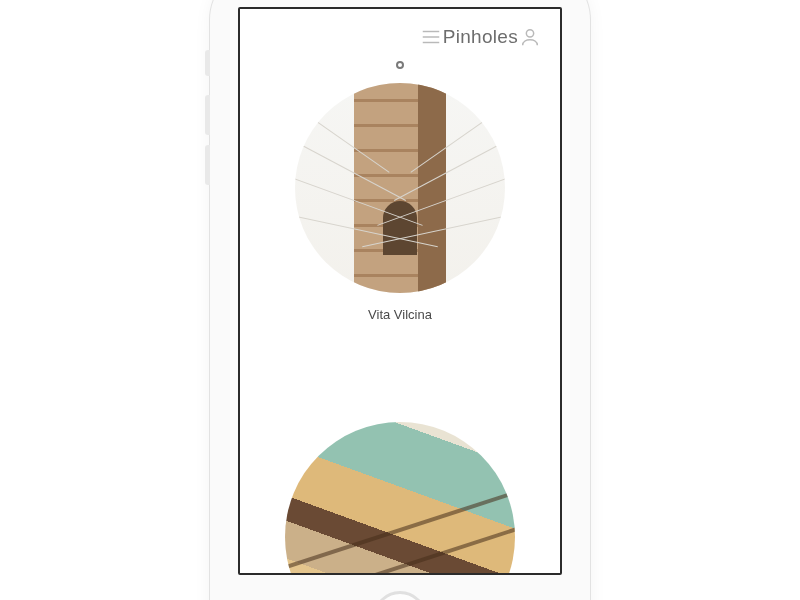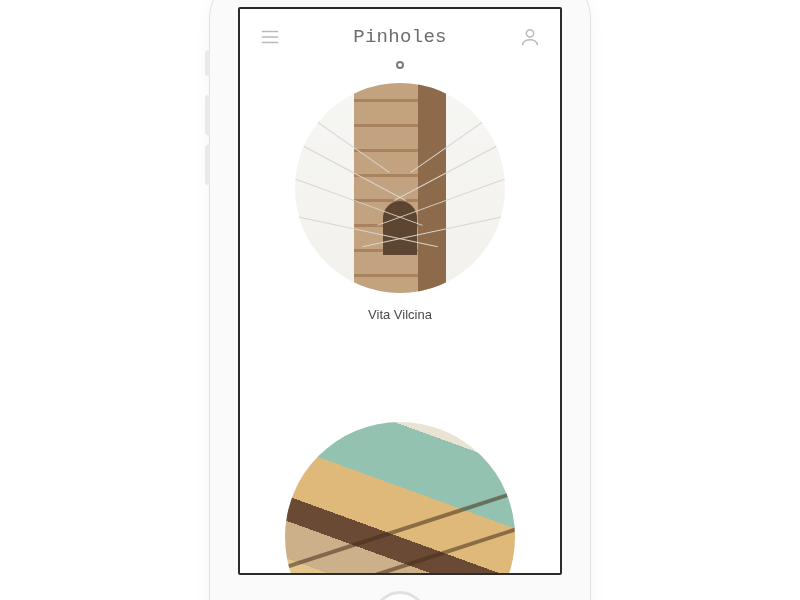--- a/index.html
+++ b/index.html
@@ -61,23 +61,22 @@
     border-radius: 2px;
     overflow: hidden;
     display: flex;
     flex-direction: column;
   }
 
   
   .header {
     display: flex;
     align-items: center;
-    justify-content: space-between;
+    justify-content: flex-end;
     padding: 16px 18px 6px 18px;
-    font-family: Liberation Mono, monospace;
   }
   .header-title {
     font-size: 19px;
     font-weight: 300;
     color: #6d6d6d;
     letter-spacing: 0.3px;
   }
   .icon-btn {
     width: 24px;
     height: 24px;

